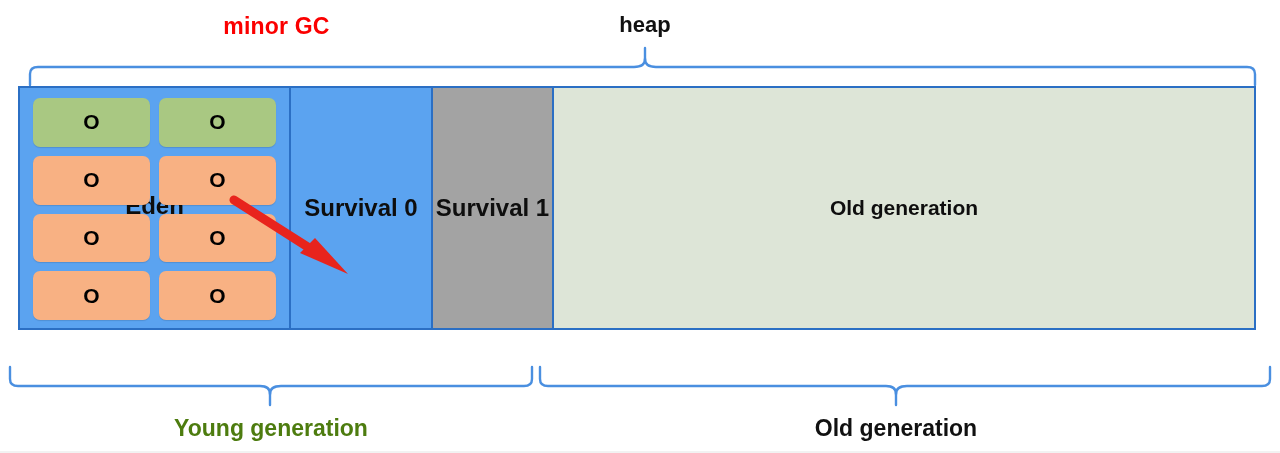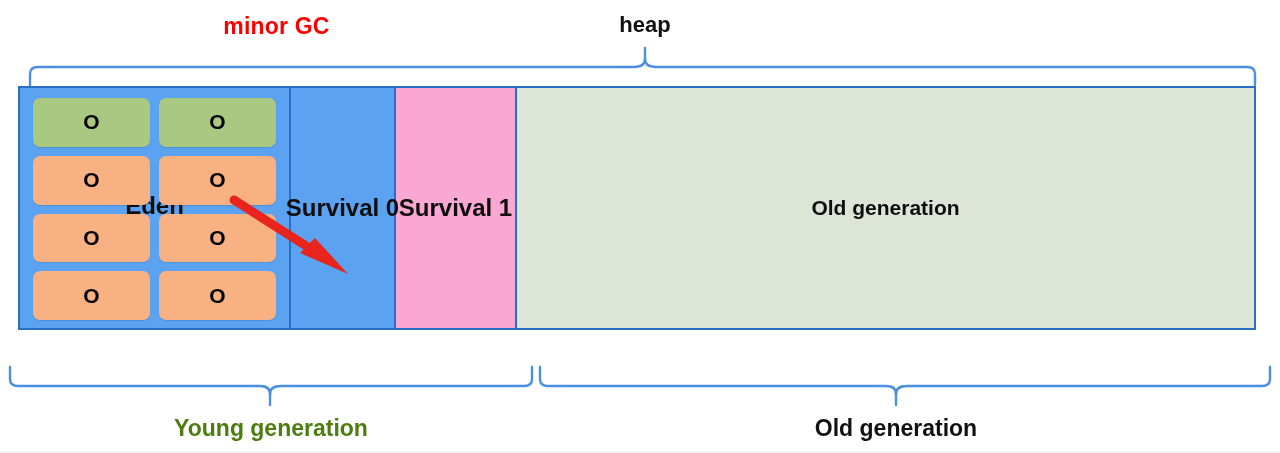--- a/index.html
+++ b/index.html
@@ -79,27 +79,27 @@
     align-items: center;
     justify-content: center;
   }
 
   .region-eden {
     width: 271px;
     background: #5ba3f0;
     border-right: 2px solid #2b6fc4;
   }
   .region-surv0 {
-    width: 105px;
+    width: 142px;
     background: #5ba3f0;
     border-right: 2px solid #2b6fc4;
   }
   .region-surv1 {
     width: 121px;
-    background: #f9a8d4;
+    background: #a3a3a3;
     border-right: 2px solid #2b6fc4;
   }
   .region-old {
     flex: 1 1 auto;
     background: #dde5d7;
   }
 
   .region-label {
     font-size: 24px;
     font-weight: bold;

